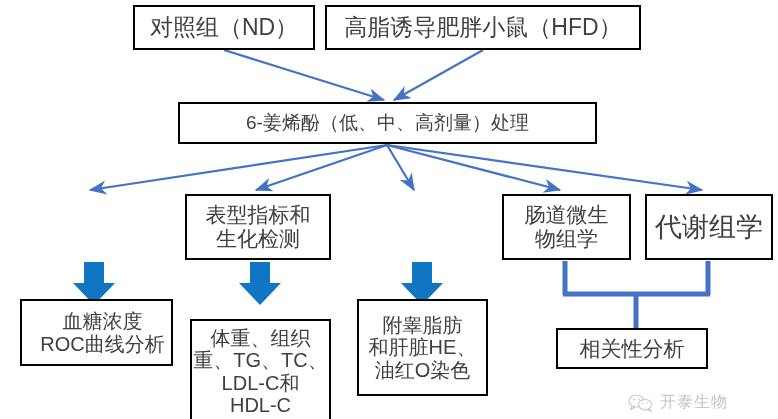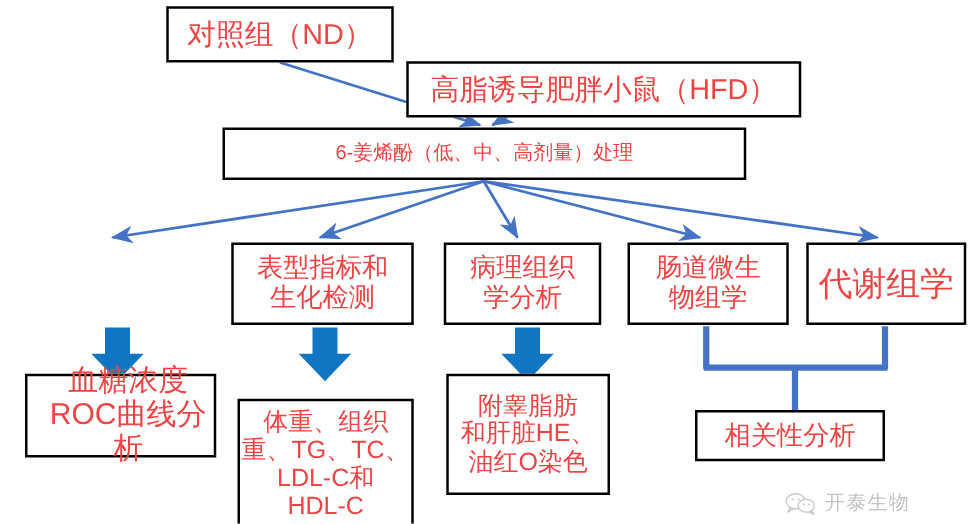--- a/index.html
+++ b/index.html
@@ -23,42 +23,42 @@
     top: 0;
     width: 778px;
     height: 419px;
     pointer-events: none;
   }
   .box {
     position: absolute;
     box-sizing: border-box;
     border: 2px solid #000000;
     background: #ffffff;
-    color: #ef4444;
+    color: #404040;
     display: flex;
     align-items: center;
     justify-content: center;
     text-align: center;
     line-height: 1.12;
     font-weight: 500;
     letter-spacing: 0px;
     white-space: pre-line;
     z-index: 3;
   }
   .t-nd       { left:133px; top:5px;   width:182px; height:45px;  font-size:23px; }
-  .t-hfd      { left:325px; top:5px;   width:316px; height:45px;  font-size:23px;margin-top:44px; }
-  .t-treat    { left:178px; top:102px; width:419px; height:42px;  font-size:16px; }
+  .t-hfd      { left:325px; top:5px;   width:316px; height:45px;  font-size:23px; }
+  .t-treat    { left:178px; top:102px; width:419px; height:42px;  font-size:19px; }
 
   .m1 { left:27px;  top:194px; width:131px; height:66px; font-size:21px; }
   .m2 { left:185px; top:194px; width:146px; height:66px; font-size:21px; }
   .m3 { left:355px; top:194px; width:126px; height:66px; font-size:21px; }
   .m4 { left:502px; top:194px; width:129px; height:66px; font-size:21px; }
   .m5 { left:645px; top:194px; width:128px; height:66px; font-size:27px; }
 
-  .b1 { left:20px;  top:299px; width:153px; height:67px; font-size:24px;padding-left:12px; }
+  .b1 { left:20px;  top:299px; width:153px; height:67px; font-size:20px;padding-left:12px; }
   .b2 { left:190px; top:299px; width:141px; height:105px; font-size:20px;margin-top:20px; }
   .b3 { left:357px; top:299px; width:131px; height:97px;  font-size:20px; }
   .b4 { left:556px; top:328px; width:152px; height:41px;  font-size:21px; }
 
   .watermark {
     position: absolute;
     left: 628px;
     top: 392px;
     display: flex;
     align-items: center;
@@ -118,24 +118,20 @@
   </div>
 
   <div class="box t-treat">
     <span>6-姜烯酚（低、中、高剂量）处理</span>
   </div>
 
   <div class="box m2">
     <span>表型指标和
 生化检测</span>
   </div>
-  <div class="box m3">
-    <span>病理组织
-学分析</span>
-  </div>
   <div class="box m4">
     <span>肠道微生
 物组学</span>
   </div>
   <div class="box m5">
     <span>代谢组学</span>
   </div>
 
   <div class="box b1">
     <span>血糖浓度

